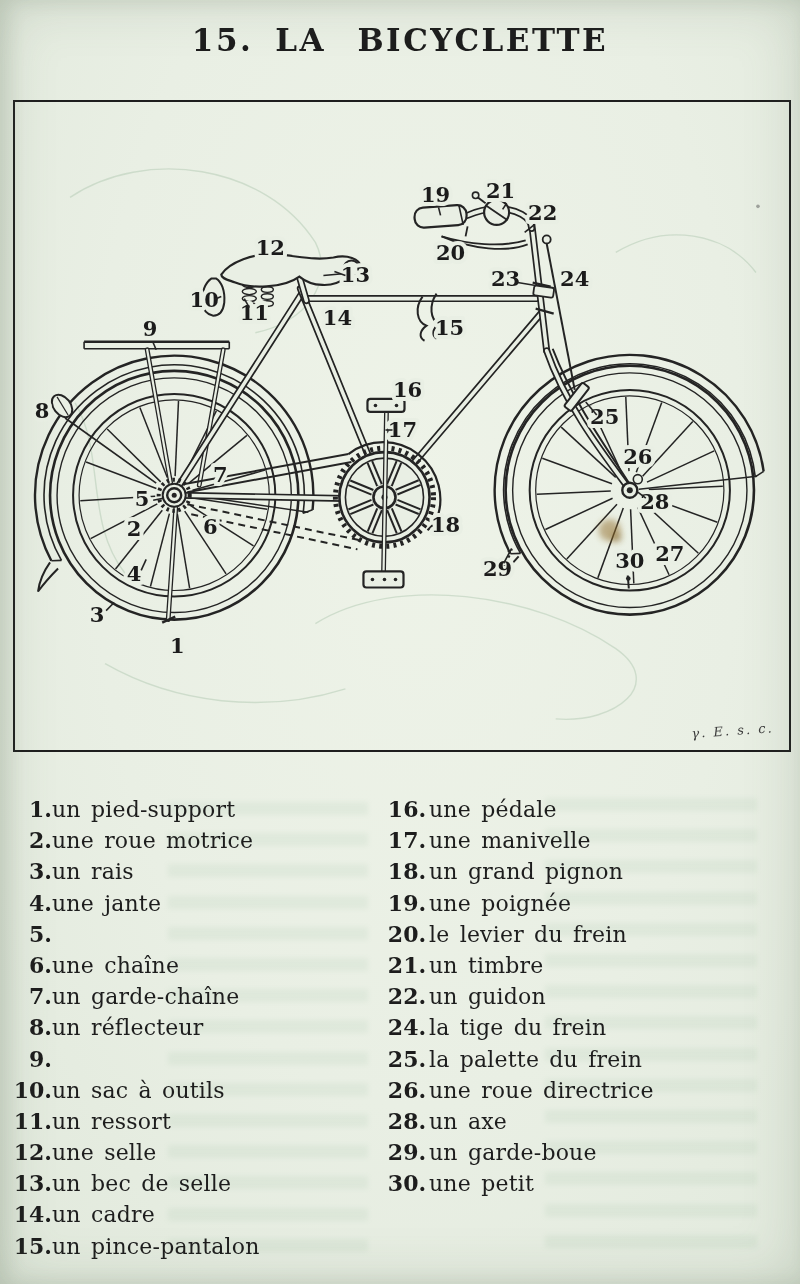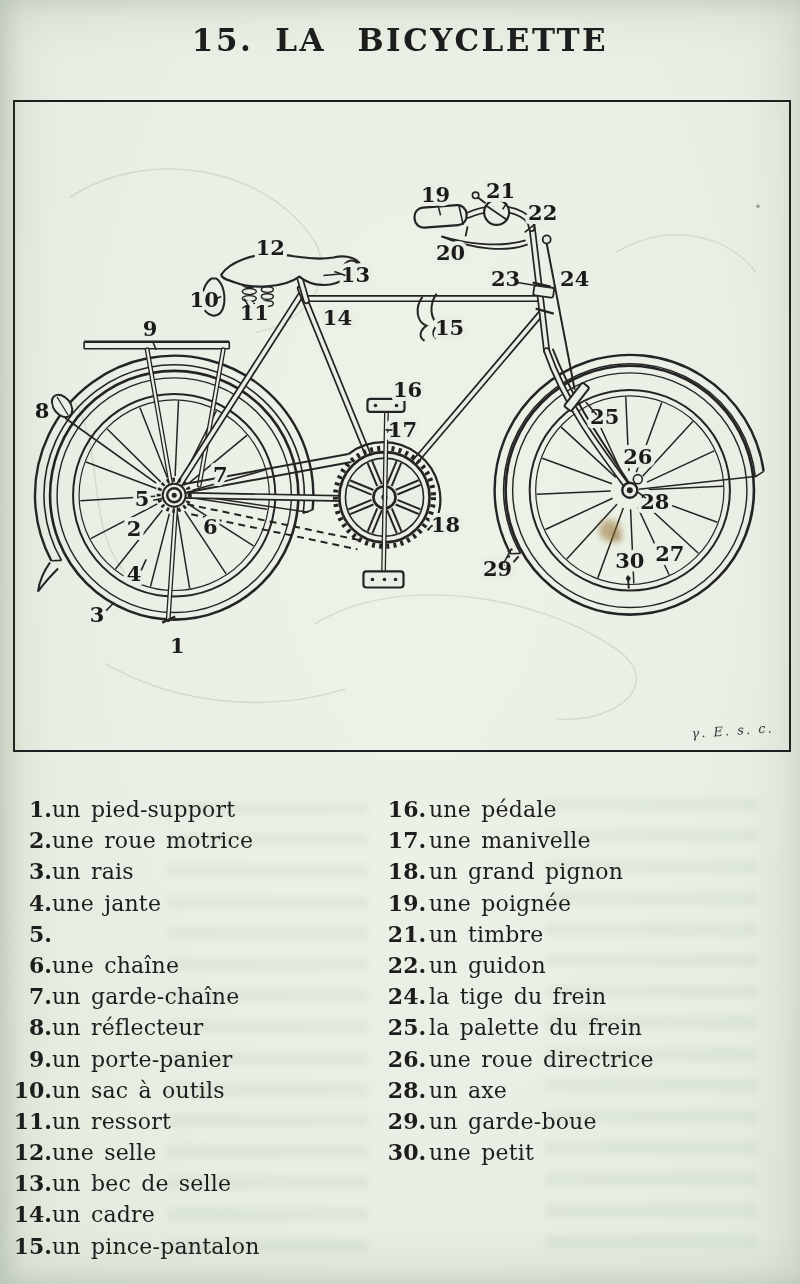--- a/index.html
+++ b/index.html
@@ -405,21 +405,20 @@
   <div class="row">
       <span class="num">7.</span>
       <span class="term">un garde-chaîne</span>
     </div>
   <div class="row">
       <span class="num">8.</span>
       <span class="term">un réflecteur</span>
     </div>
   <div class="row">
       <span class="num">9.</span>
-      <span class="term">un porte-panier</span>
     </div>
   <div class="row">
       <span class="num">10.</span>
       <span class="term">un sac à outils</span>
     </div>
   <div class="row">
       <span class="num">11.</span>
       <span class="term">un ressort</span>
     </div>
   <div class="row">
@@ -451,20 +450,24 @@
     </div>
   <div class="row">
       <span class="num">18.</span>
       <span class="term">un grand pignon</span>
     </div>
   <div class="row">
       <span class="num">19.</span>
       <span class="term">une poignée</span>
     </div>
   <div class="row">
+      <span class="num">20.</span>
+      <span class="term">le levier du frein</span>
+    </div>
+  <div class="row">
       <span class="num">21.</span>
       <span class="term">un timbre</span>
     </div>
   <div class="row">
       <span class="num">22.</span>
       <span class="term">un guidon</span>
     </div>
   <div class="row">
       <span class="num">24.</span>
       <span class="term">la tige du frein</span>

